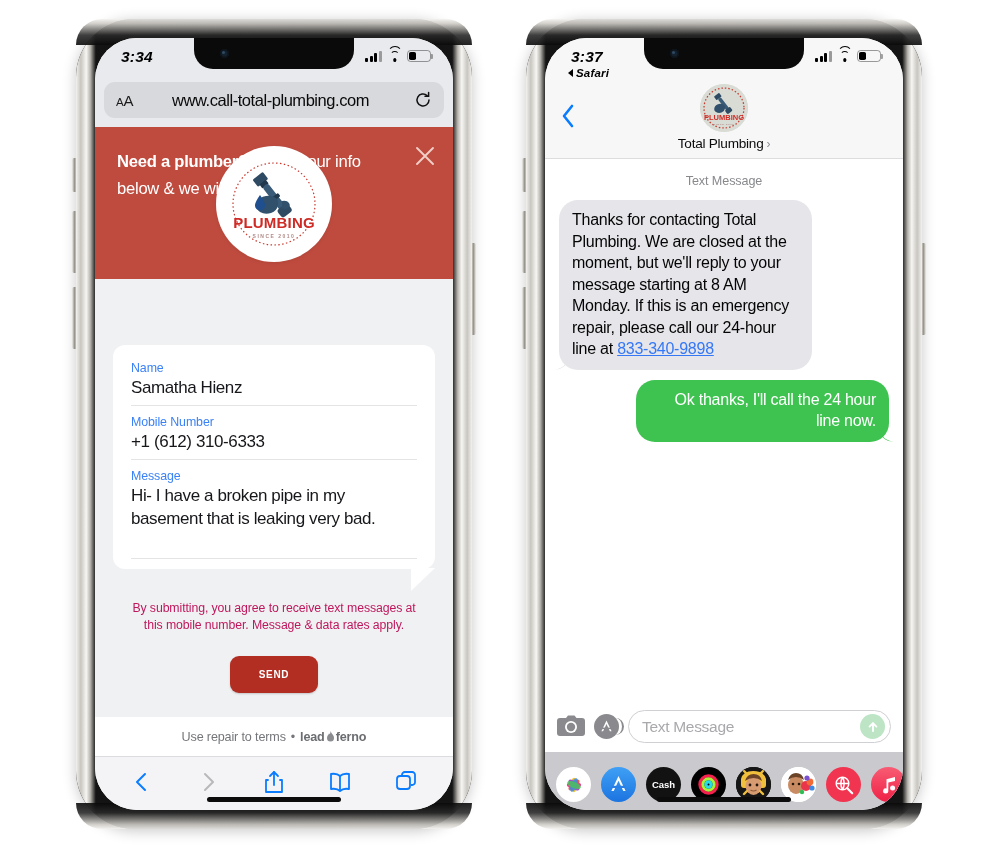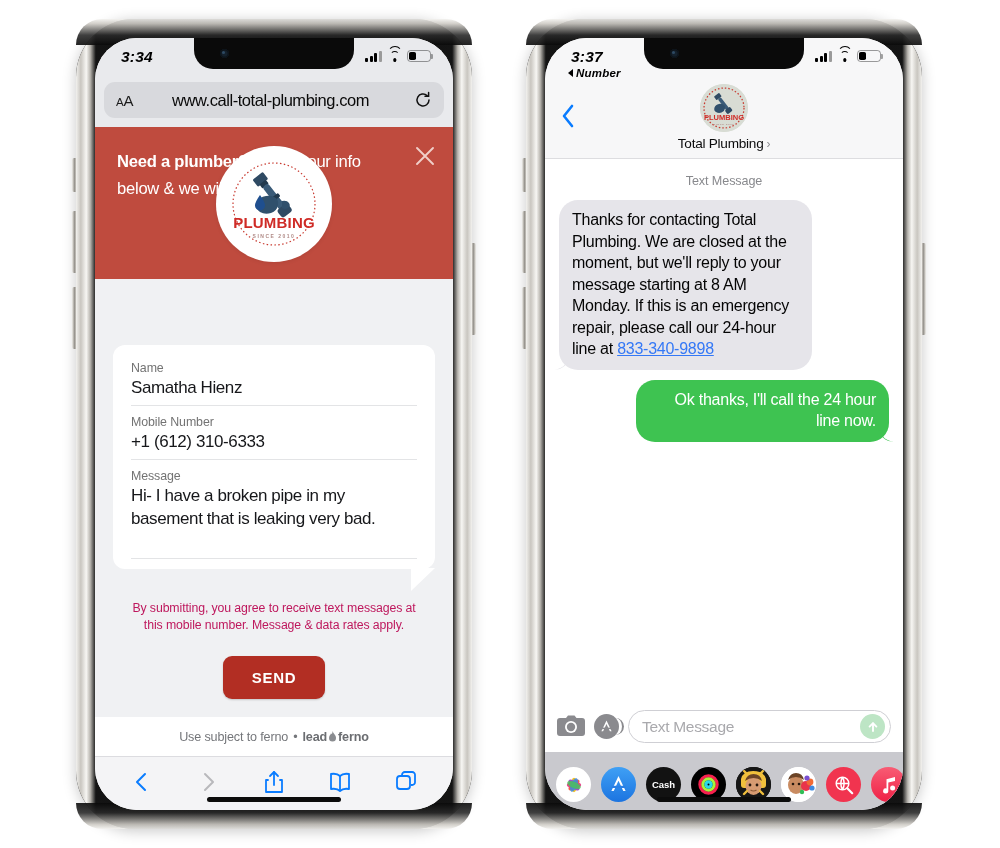--- a/index.html
+++ b/index.html
@@ -184,32 +184,32 @@
     position: relative;
   }
   .card::after{
     content:""; position:absolute; right:0px; bottom:-22px;
     width:0;height:0;
     border-left: 24px solid #fff;
     border-bottom: 23px solid transparent;
   }
   .field { padding-bottom: 6px; border-bottom: 1px solid #e3e4e6; margin-bottom: 9px; }
   .field:last-child{ margin-bottom:2px; }
-  .flabel { font-size: 12.4px; color:#737373; letter-spacing:-.1px; margin-bottom:1px; }
+  .flabel { font-size: 12.4px; color:#3b82f6; letter-spacing:-.1px; margin-bottom:1px; }
   .fvalue { font-size: 17px; color:#16171a; letter-spacing:-.4px; line-height:23px; }
   .fvalue.msg { line-height: 23px; padding-bottom: 22px; }
   .disclaimer {
     margin-top: 31px; text-align:center;
     font-size: 12.3px; line-height: 17px; color:#be185d; letter-spacing:-.1px;
     padding: 0 14px;
   }
   .send-wrap { text-align:center; margin-top: 22px; }
   .send-btn {
     display:inline-block; background:#b22e23; color:#fff;
-    font-size: 15px; font-weight: bold; letter-spacing:.7px;
+    font-size: 10px; font-weight: bold; letter-spacing:.7px;
     padding: 13px 29px; border-radius: 9px; border:none;
     box-shadow: 0 1px 2px rgba(0,0,0,.18);
   }
   .terms {
     background:#fff; text-align:center; padding: 13px 0 12px 0;
     font-size: 12.6px; color:#74767a; letter-spacing:-.15px;
     display:flex; align-items:center; justify-content:center; gap:5px;
   }
   .terms .flame { display:inline-block; width:9px; height:12px; }
   .safari-bottom {
@@ -409,21 +409,21 @@
           </div>
 
           <div class="disclaimer">By submitting, you agree to receive text messages at this mobile number. Message &amp; data rates apply.</div>
 
           <div class="send-wrap">
             <button class="send-btn">SEND</button>
           </div>
         </div>
 
         <div class="terms">
-          <span>Use subject to ferno</span>
+          <span>Use repair to terms</span>
           <span>•</span>
           <span style="display:inline-flex;align-items:center;gap:1px;font-weight:600;color:#6b6d71;">
             <span>lead</span>
             <span class="flame">
               <svg width="9" height="12" viewBox="0 0 9 12">
                   <path d="M4.5 0 C5.6 3 8 3.8 8 6.9 A3.5 3.5 0 0 1 1 6.9 C1 4.4 2.6 4 3 2.2 C3.4 3.6 4.5 3.4 4.5 0 z" fill="#8a8c90"></path>
                 </svg>
             </span>
             <span>ferno</span>
           </span>
@@ -477,21 +477,21 @@
 
         <div class="notch">
           <div class="cam"></div>
         </div>
 
         <div class="statusbar" style="background:#f7f7f8;">
           <div class="sb-left">
             <div class="sb-time">3:37</div>
             <div class="sb-backapp">
               <span class="tri"></span>
-              <span>Number</span>
+              <span>Safari</span>
             </div>
           </div>
           <div class="sb-right">
             <div class="bars">
                 <i></i>
                 <i></i>
                 <i></i>
                 <i></i>
               </div>
             <div class="wifi">

